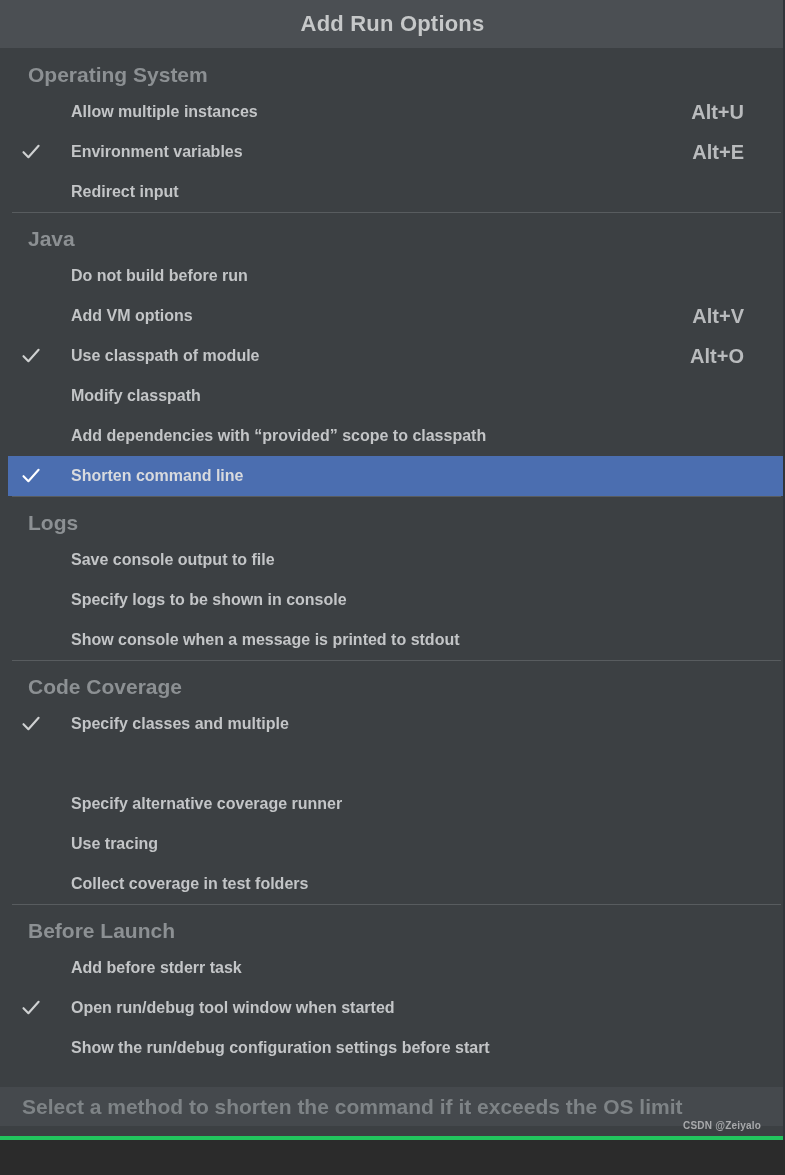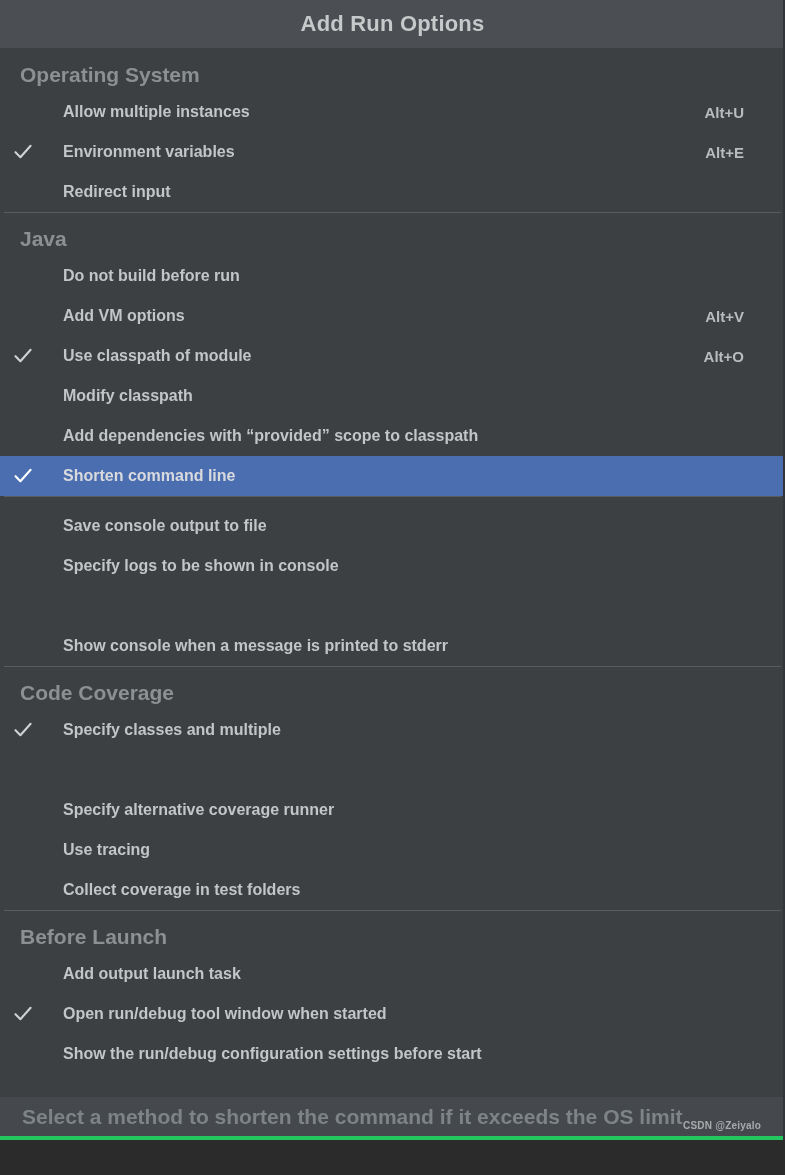--- a/index.html
+++ b/index.html
@@ -39,20 +39,21 @@
   .menu-body {
     position: relative;
     height: 1088px;
     background: #3c4043;
     padding-top: 10px;
     box-sizing: border-box;
   }
 
   .group {
     position: relative;
+    margin-left: 8px;
   }
   .group + .group::before {
     content: "";
     position: absolute;
     top: 0;
     left: 4px;
     right: 4px;
     height: 1px;
     background: #585c5f;
   }
@@ -110,32 +111,32 @@
     font-size: 16px;
     color: #c3c5c7;
     white-space: nowrap;
     flex: 1 1 auto;
   }
   .item.selected .label {
     color: #d8dade;
   }
 
   .shortcut {
-    font-size: 15px;
+    font-size: 20px;
     color: #b9bbbd;
     white-space: nowrap;
     padding-right: 41px;
   }
 
   
   .footer {
     position: absolute;
     left: 0;
     right: 0;
-    bottom: 0;
+    bottom: 10px;
     height: 39px;
     background: #45494d;
     display: flex;
     align-items: center;
     box-sizing: border-box;
   }
   .footer-text {
     font-size: 21px;
     color: #7e8386;
     padding-left: 22px;
@@ -257,20 +258,21 @@
             <div class="check">
               <svg width="22" height="22" viewBox="0 0 22 22" aria-hidden="true">
                 <path class="mark" d="M3.5 11.2 L8.4 16.2 L18.6 4.8"></path>
               </svg>
             </div>
             <div class="label">Shorten command line</div>
             <div class="shortcut"></div>
           </div>
         </div>
         <div class="group group-pad">
+          <div class="group-header">Logs</div>
           <div class="item">
             <div class="check empty">
               <svg width="22" height="22" viewBox="0 0 22 22" aria-hidden="true">
                 <path class="mark" d="M3.5 11.2 L8.4 16.2 L18.6 4.8"></path>
               </svg>
             </div>
             <div class="label">Save console output to file</div>
             <div class="shortcut"></div>
           </div>
           <div class="item">
@@ -281,29 +283,21 @@
             </div>
             <div class="label">Specify logs to be shown in console</div>
             <div class="shortcut"></div>
           </div>
           <div class="item">
             <div class="check empty">
               <svg width="22" height="22" viewBox="0 0 22 22" aria-hidden="true">
                 <path class="mark" d="M3.5 11.2 L8.4 16.2 L18.6 4.8"></path>
               </svg>
             </div>
-            <div class="shortcut"></div>
-          </div>
-          <div class="item">
-            <div class="check empty">
-              <svg width="22" height="22" viewBox="0 0 22 22" aria-hidden="true">
-                <path class="mark" d="M3.5 11.2 L8.4 16.2 L18.6 4.8"></path>
-              </svg>
-            </div>
-            <div class="label">Show console when a message is printed to stderr</div>
+            <div class="label">Show console when a message is printed to stdout</div>
             <div class="shortcut"></div>
           </div>
         </div>
         <div class="group group-pad">
           <div class="group-header">Code Coverage</div>
           <div class="item">
             <div class="check">
               <svg width="22" height="22" viewBox="0 0 22 22" aria-hidden="true">
                 <path class="mark" d="M3.5 11.2 L8.4 16.2 L18.6 4.8"></path>
               </svg>
@@ -348,21 +342,21 @@
           </div>
         </div>
         <div class="group group-pad">
           <div class="group-header">Before Launch</div>
           <div class="item">
             <div class="check empty">
               <svg width="22" height="22" viewBox="0 0 22 22" aria-hidden="true">
                 <path class="mark" d="M3.5 11.2 L8.4 16.2 L18.6 4.8"></path>
               </svg>
             </div>
-            <div class="label">Add output launch task</div>
+            <div class="label">Add before stderr task</div>
             <div class="shortcut"></div>
           </div>
           <div class="item">
             <div class="check">
               <svg width="22" height="22" viewBox="0 0 22 22" aria-hidden="true">
                 <path class="mark" d="M3.5 11.2 L8.4 16.2 L18.6 4.8"></path>
               </svg>
             </div>
             <div class="label">Open run/debug tool window when started</div>
             <div class="shortcut"></div>

